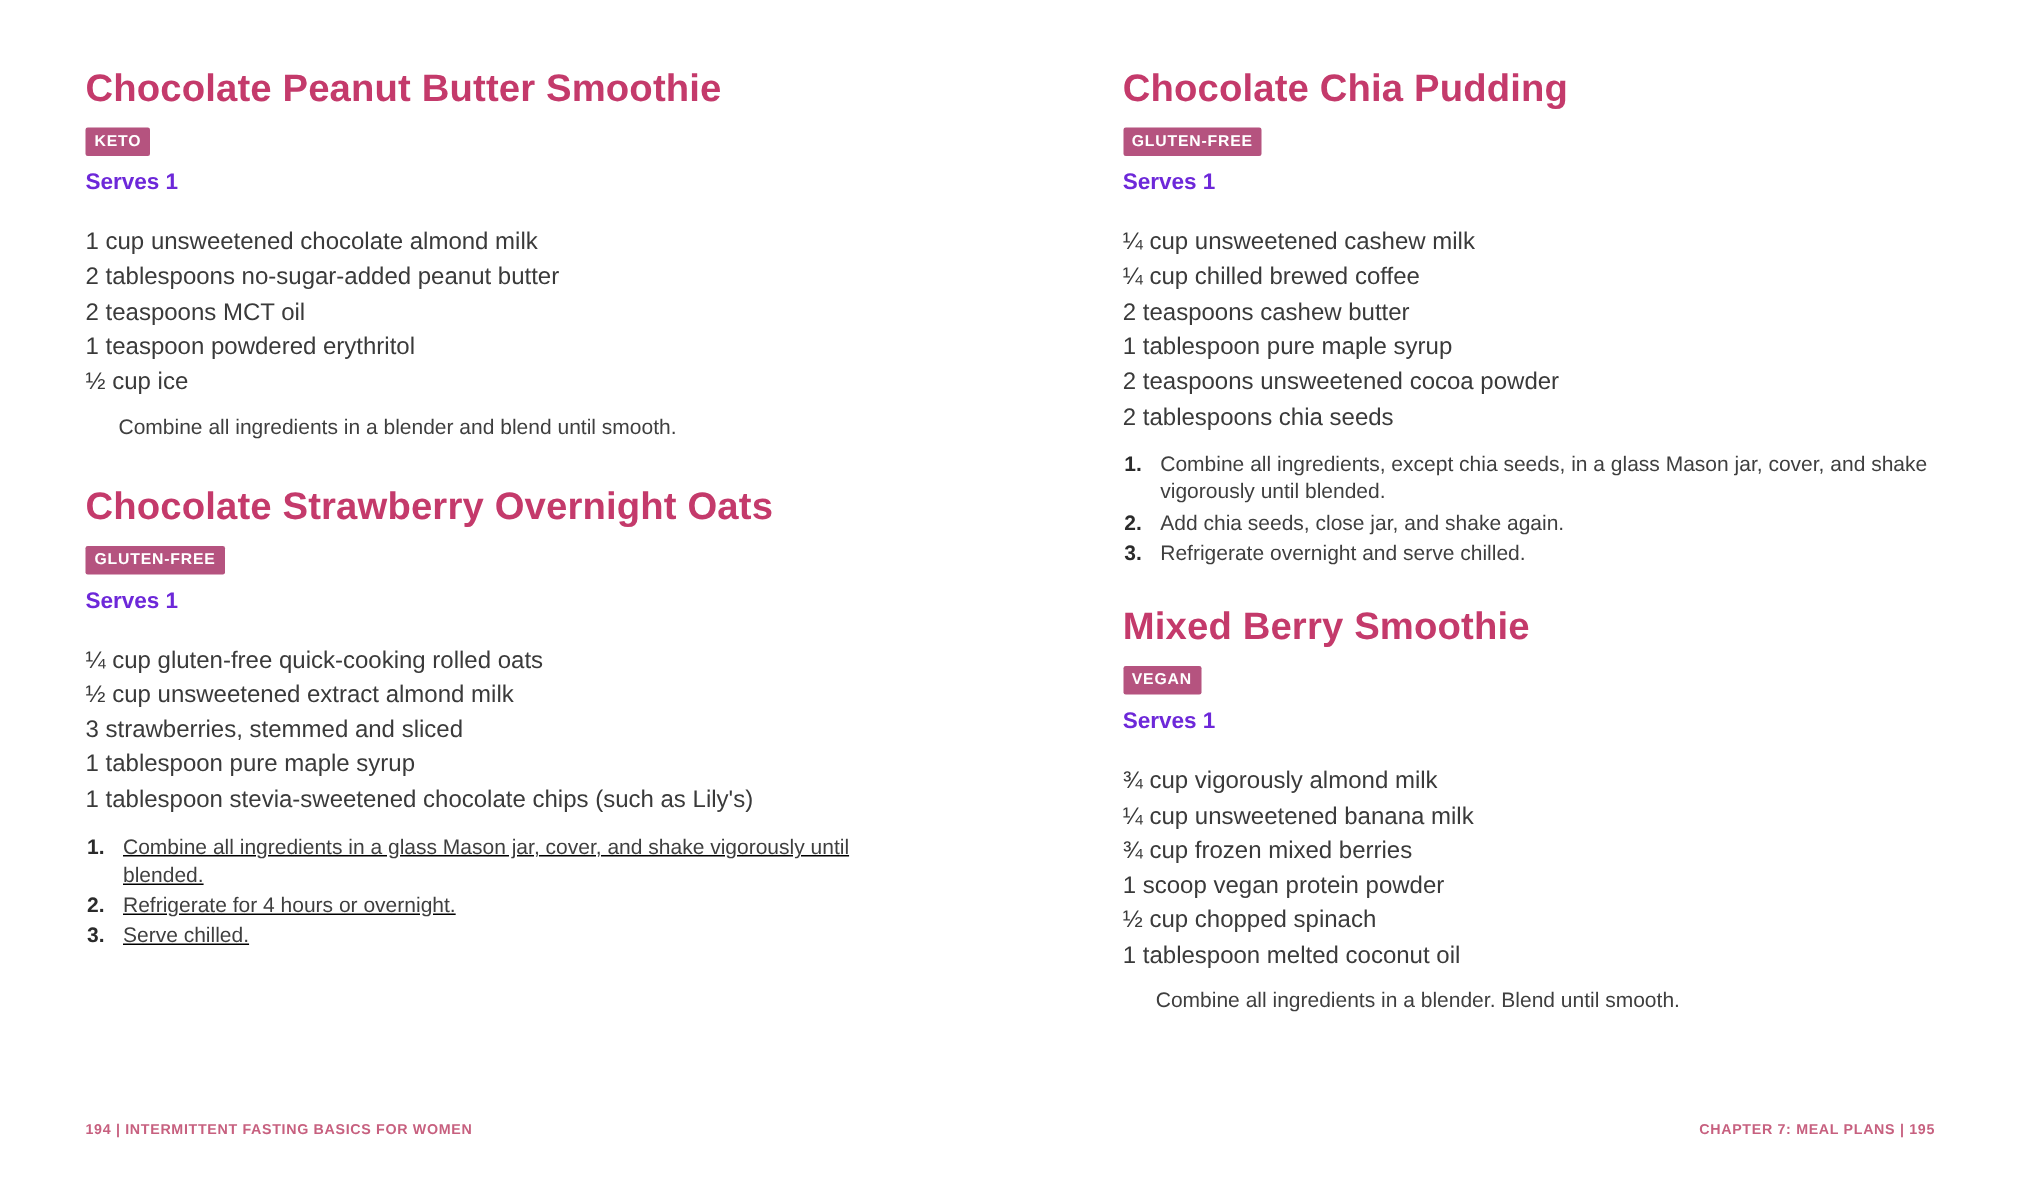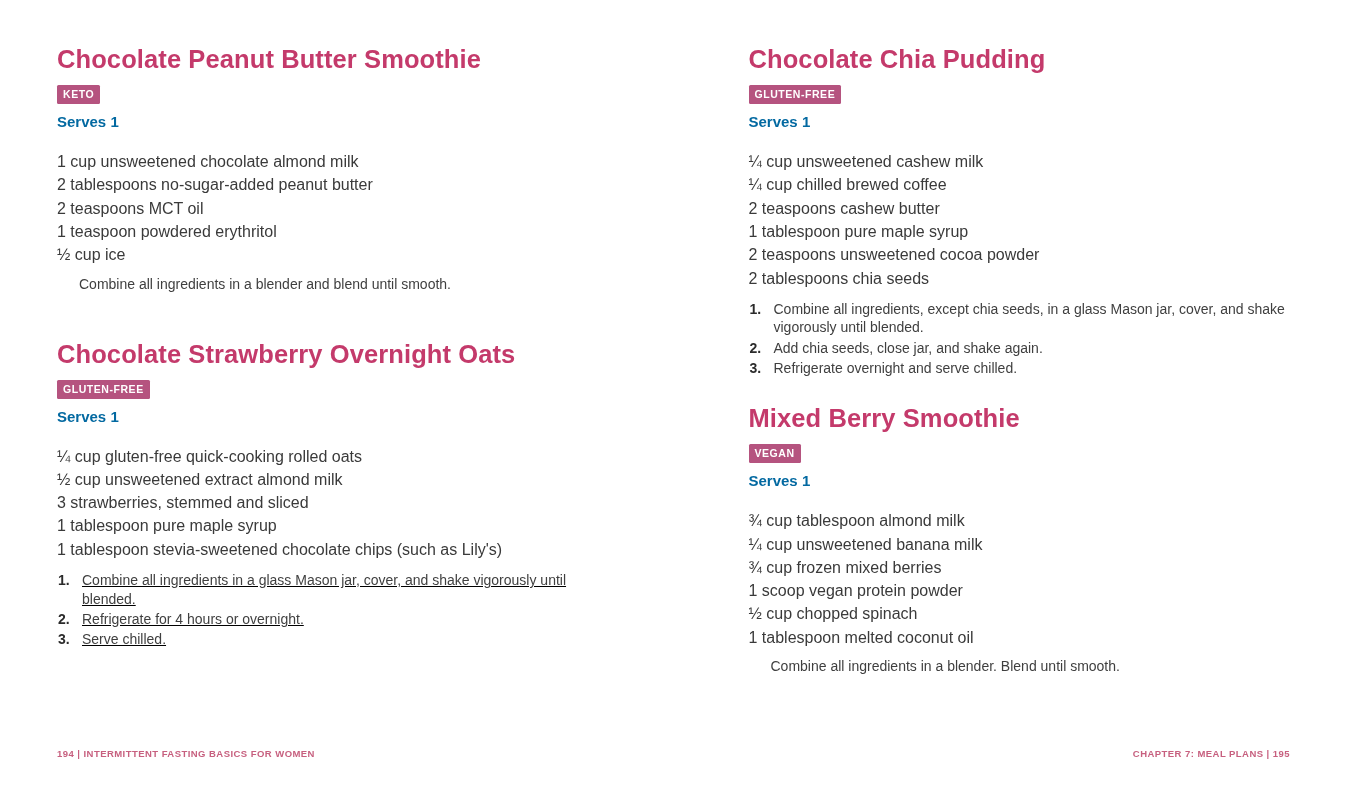--- a/index.html
+++ b/index.html
@@ -47,21 +47,21 @@
     font-size: 10.5px;
     font-weight: bold;
     letter-spacing: 0.55px;
     line-height: 1;
     padding: 4px 6px 4.5px 6px;
     border-radius: 1.5px;
     margin: 0 0 9px 0;
   }
 
   .serves {
-    color: #0369a1;
+    color: #6d28d9;
     font-size: 15px;
     font-weight: bold;
     line-height: 1.2;
     margin: 0 0 19px 0;
   }
 
   .ingredients {
     list-style: none;
     margin: 0 0 0 0;
     padding: 0;
@@ -131,21 +131,21 @@
         <ul class="ingredients">
           <li>1 cup unsweetened chocolate almond milk</li>
           <li>2 tablespoons no-sugar-added peanut butter</li>
           <li>2 teaspoons MCT oil</li>
           <li>1 teaspoon powdered erythritol</li>
           <li>½ cup ice</li>
         </ul>
         <p class="plain-step">Combine all ingredients in a blender and blend until smooth.</p>
       </div>
 
-      <div class="recipe" style="margin-top:46px;">
+      <div class="recipe" style="margin-top:30px;">
         <h2 class="recipe-title">Chocolate Strawberry Overnight Oats</h2>
         <div><span class="badge">GLUTEN-FREE</span></div>
         <div class="serves">Serves 1</div>
         <ul class="ingredients">
           <li>¼ cup gluten-free quick-cooking rolled oats</li>
           <li>½ cup unsweetened extract almond milk</li>
           <li>3 strawberries, stemmed and sliced</li>
           <li>1 tablespoon pure maple syrup</li>
           <li>1 tablespoon stevia-sweetened chocolate chips (such as Lily's)</li>
         </ul>
@@ -180,21 +180,21 @@
           <li>Add chia seeds, close jar, and shake again.</li>
           <li>Refrigerate overnight and serve chilled.</li>
         </ol>
       </div>
 
       <div class="recipe" style="margin-top:27px;">
         <h2 class="recipe-title">Mixed Berry Smoothie</h2>
         <div><span class="badge">VEGAN</span></div>
         <div class="serves">Serves 1</div>
         <ul class="ingredients">
-          <li>¾ cup tablespoon almond milk</li>
+          <li>¾ cup vigorously almond milk</li>
           <li>¼ cup unsweetened banana milk</li>
           <li>¾ cup frozen mixed berries</li>
           <li>1 scoop vegan protein powder</li>
           <li>½ cup chopped spinach</li>
           <li>1 tablespoon melted coconut oil</li>
         </ul>
         <p class="plain-step">Combine all ingredients in a blender. Blend until smooth.</p>
       </div>
 
     </div>

